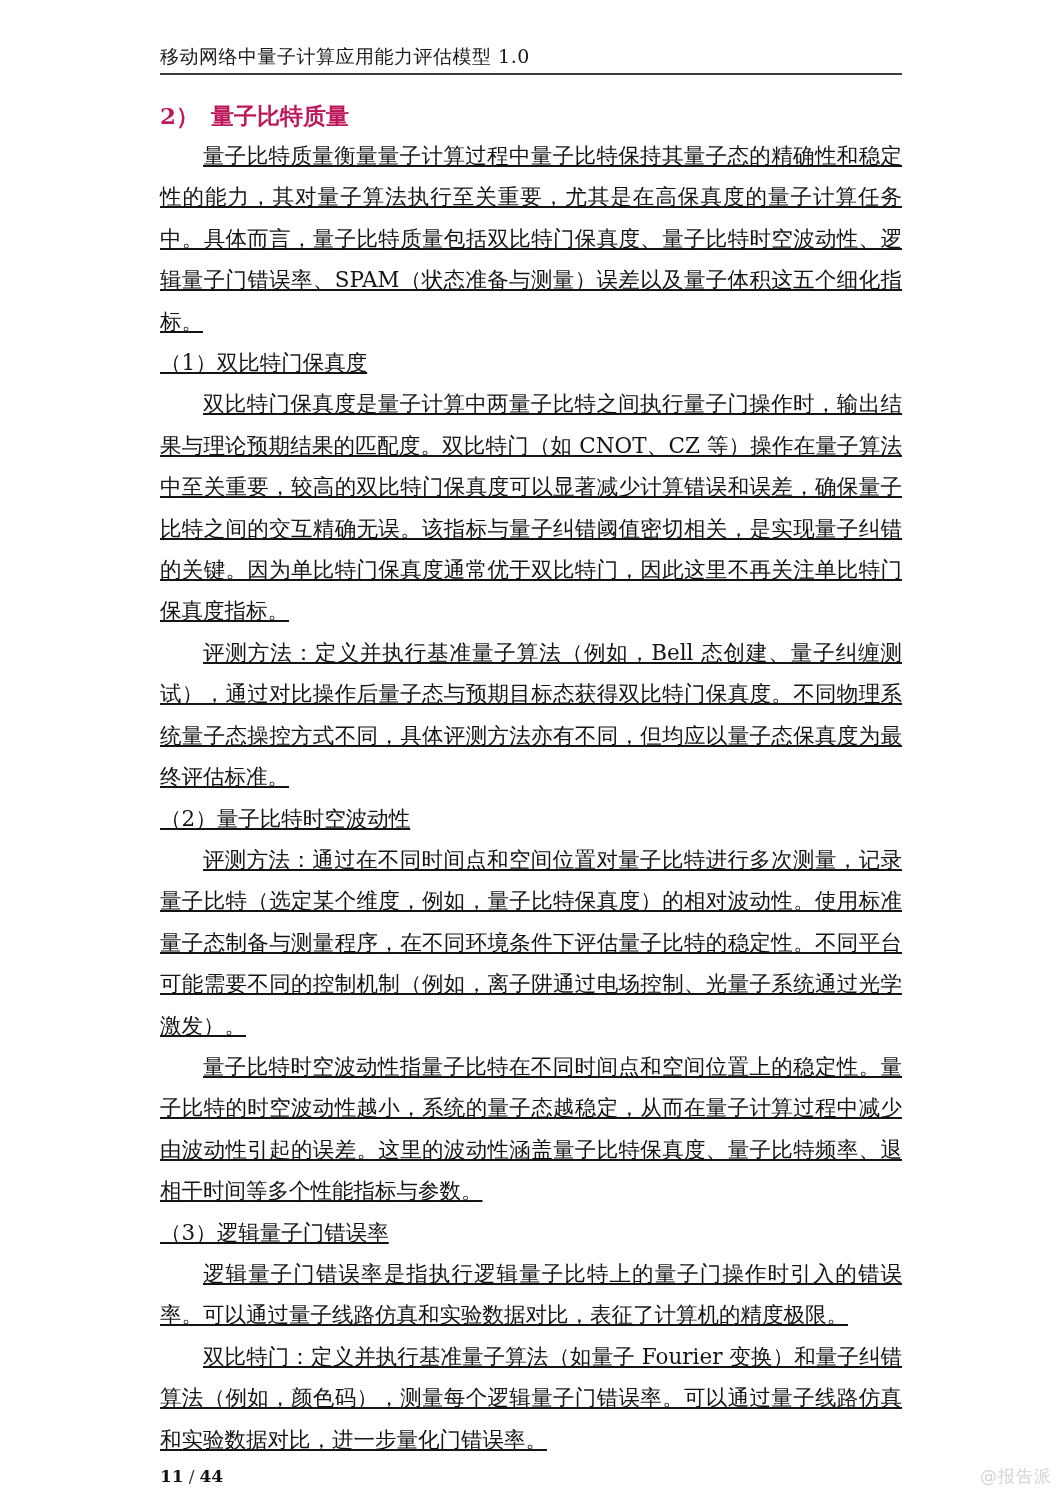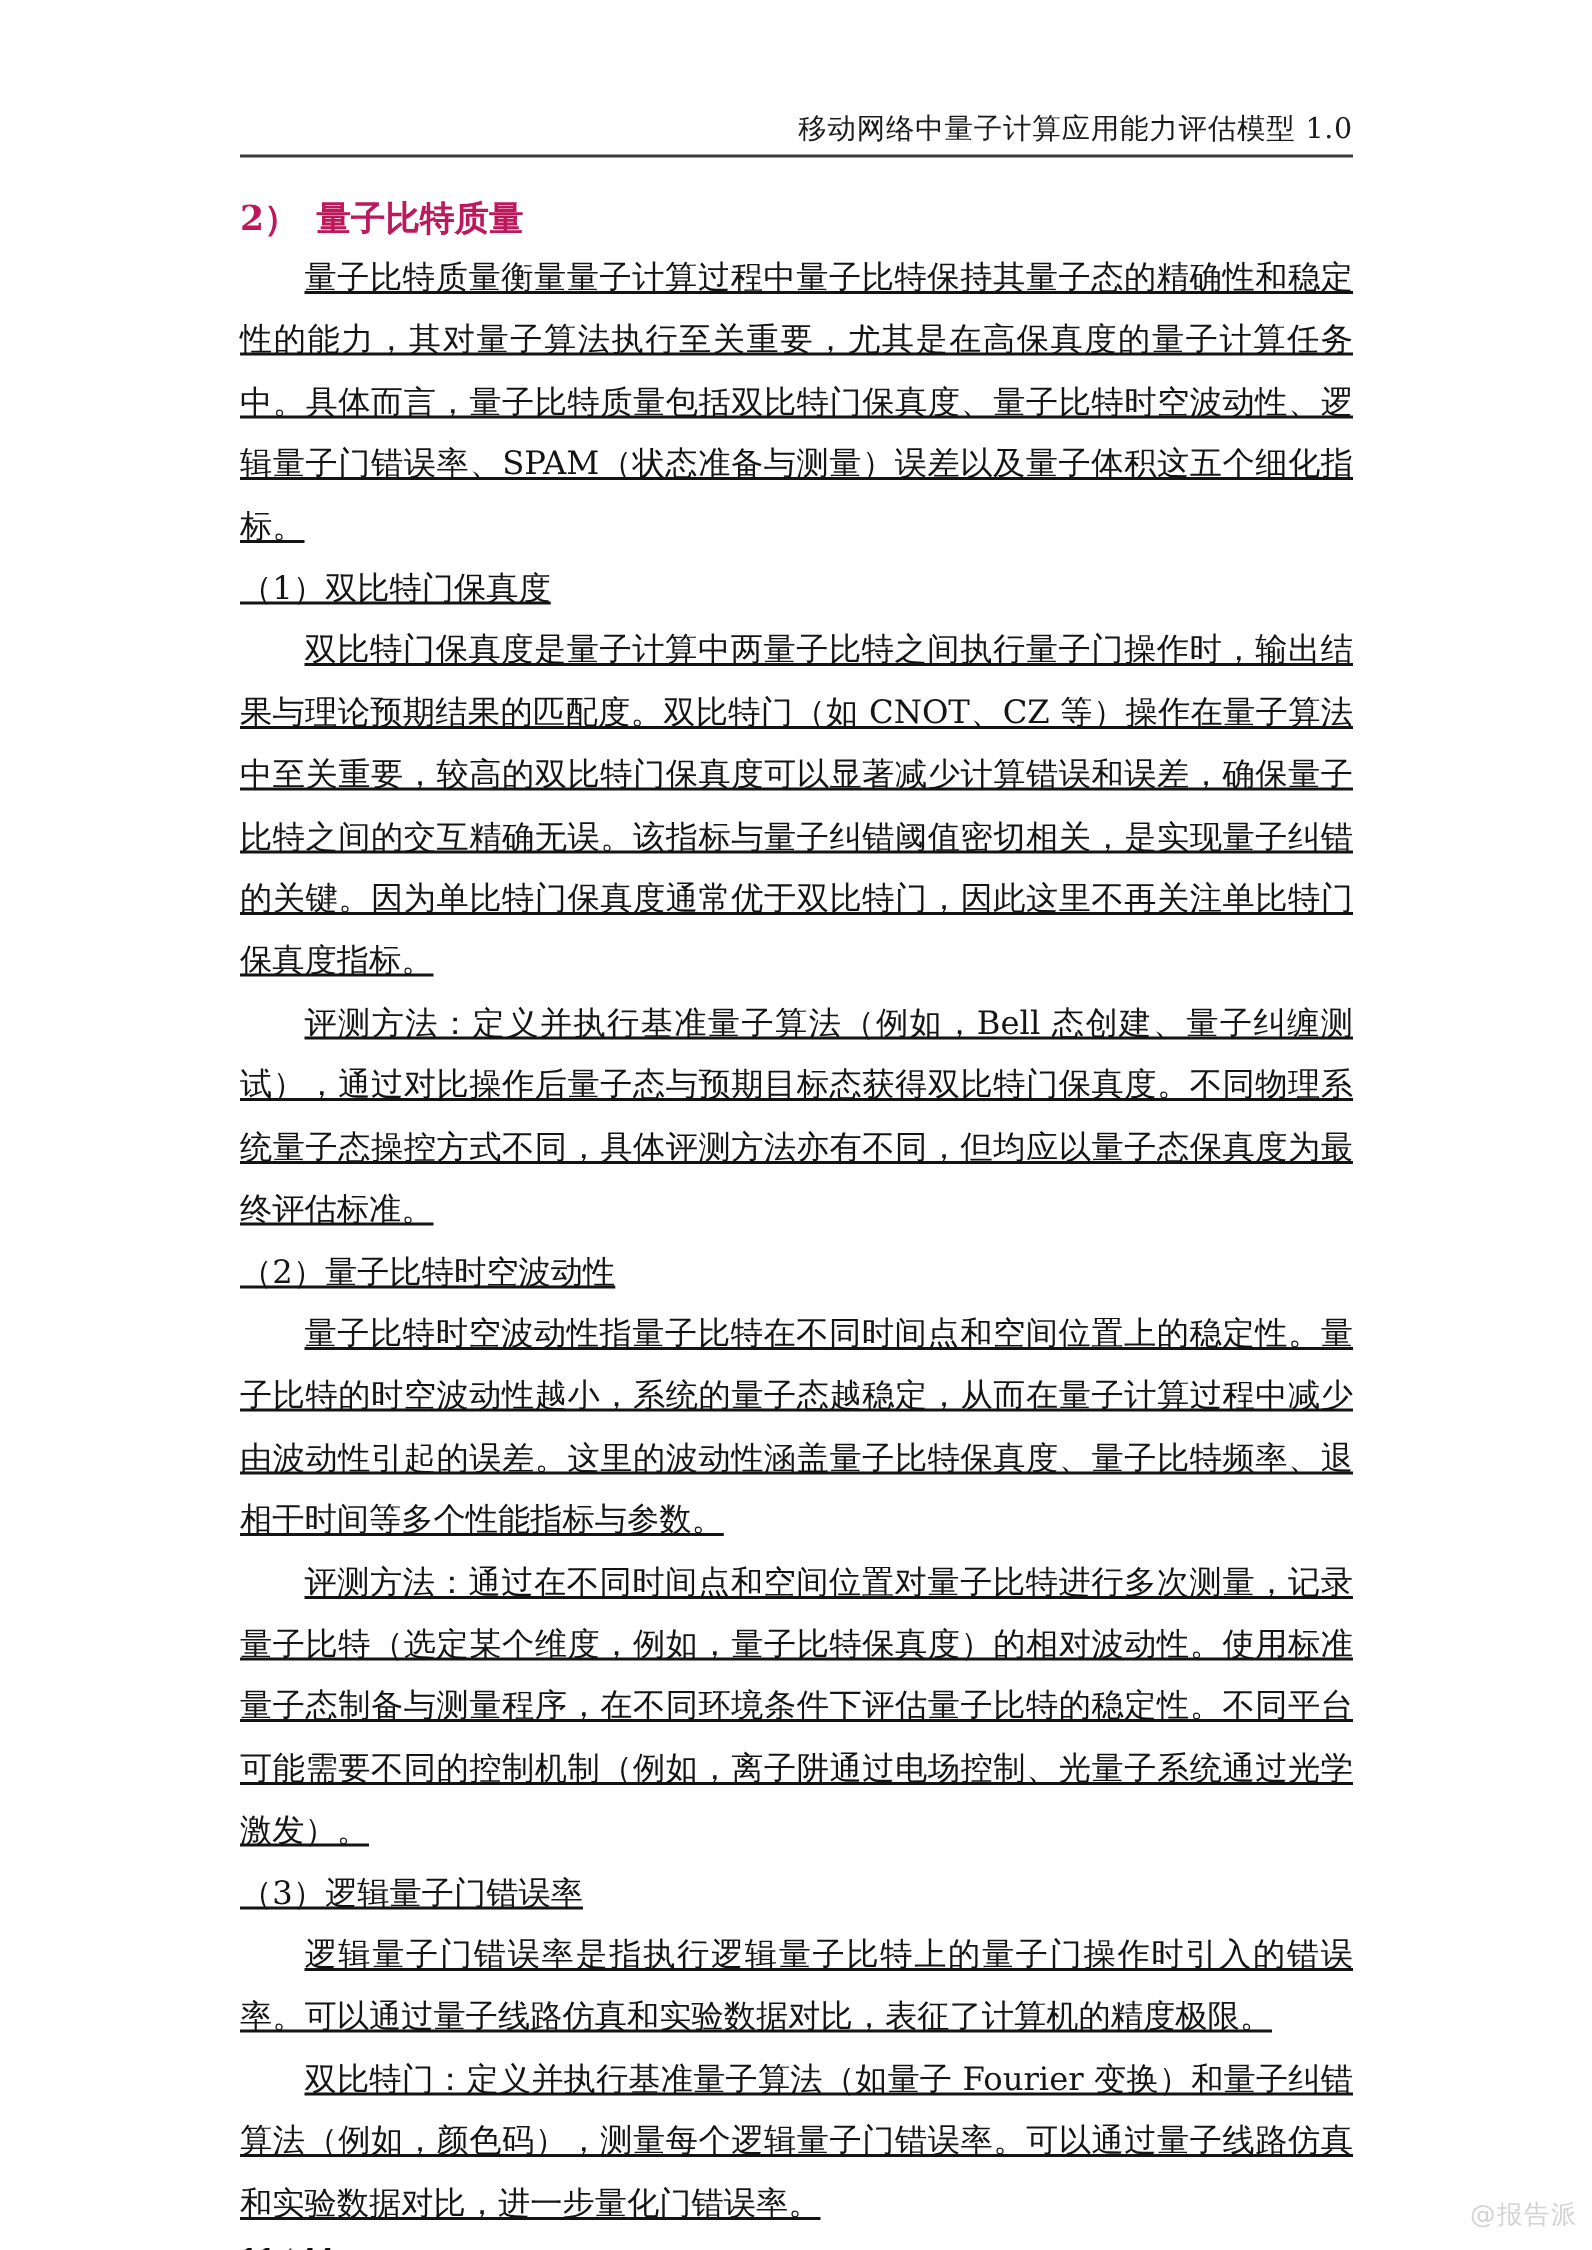--- a/index.html
+++ b/index.html
@@ -9,22 +9,22 @@
     background: #ffffff;
     position: relative;
     overflow: hidden;
     font-family: "DejaVu Serif", "Liberation Serif", serif;
     color: #121212;
   }
   .page { width: 1061px; height: 1500px; position: relative; }
 
   .header {
     margin: 0 159px 0 160px;
-    padding-top: 73px;
-    text-align: right;
+    padding-top: 43px;
+    text-align: left;
   }
   .header-title {
     font-size: 19px;
     line-height: 26px;
     letter-spacing: 0.5px;
     color: #1a1a1a;
   }
   .header-rule {
     margin: 0 159px 0 160px;
     padding-top: 4px;
@@ -93,22 +93,22 @@
   <div class="doc-heading">
     <span class="num">2）</span><span>量子比特质量</span>
   </div>
 
   <div class="content">
     <p class="para">量子比特质量衡量量子计算过程中量子比特保持其量子态的精确性和稳定性的能力，其对量子算法执行至关重要，尤其是在高保真度的量子计算任务中。具体而言，量子比特质量包括双比特门保真度、量子比特时空波动性、逻辑量子门错误率、SPAM（状态准备与测量）误差以及量子体积这五个细化指标。</p>
     <p class="sub">（1）双比特门保真度</p>
     <p class="para">双比特门保真度是量子计算中两量子比特之间执行量子门操作时，输出结果与理论预期结果的匹配度。双比特门（如 CNOT、CZ 等）操作在量子算法中至关重要，较高的双比特门保真度可以显著减少计算错误和误差，确保量子比特之间的交互精确无误。该指标与量子纠错阈值密切相关，是实现量子纠错的关键。因为单比特门保真度通常优于双比特门，因此这里不再关注单比特门保真度指标。</p>
     <p class="para">评测方法：定义并执行基准量子算法（例如，Bell 态创建、量子纠缠测试），通过对比操作后量子态与预期目标态获得双比特门保真度。不同物理系统量子态操控方式不同，具体评测方法亦有不同，但均应以量子态保真度为最终评估标准。</p>
     <p class="sub">（2）量子比特时空波动性</p>
+    <p class="para">评测方法：通过在不同时间点和空间位置对量子比特进行多次测量，记录量子比特（选定某个维度，例如，量子比特保真度）的相对波动性。使用标准量子态制备与测量程序，在不同环境条件下评估量子比特的稳定性。不同平台可能需要不同的控制机制（例如，离子阱通过电场控制、光量子系统通过光学激发）。</p>
     <p class="para">量子比特时空波动性指量子比特在不同时间点和空间位置上的稳定性。量子比特的时空波动性越小，系统的量子态越稳定，从而在量子计算过程中减少由波动性引起的误差。这里的波动性涵盖量子比特保真度、量子比特频率、退相干时间等多个性能指标与参数。</p>
-    <p class="para">评测方法：通过在不同时间点和空间位置对量子比特进行多次测量，记录量子比特（选定某个维度，例如，量子比特保真度）的相对波动性。使用标准量子态制备与测量程序，在不同环境条件下评估量子比特的稳定性。不同平台可能需要不同的控制机制（例如，离子阱通过电场控制、光量子系统通过光学激发）。</p>
     <p class="sub">（3）逻辑量子门错误率</p>
     <p class="para">逻辑量子门错误率是指执行逻辑量子比特上的量子门操作时引入的错误率。可以通过量子线路仿真和实验数据对比，表征了计算机的精度极限。</p>
     <p class="para">双比特门：定义并执行基准量子算法（如量子 Fourier 变换）和量子纠错算法（例如，颜色码），测量每个逻辑量子门错误率。可以通过量子线路仿真和实验数据对比，进一步量化门错误率。</p>
   </div>
 
   <div class="footer">
     <span class="num">11</span><span class="sep">/</span><span class="num">44</span>
   </div>
 
   <div class="watermark">@报告派</div>

